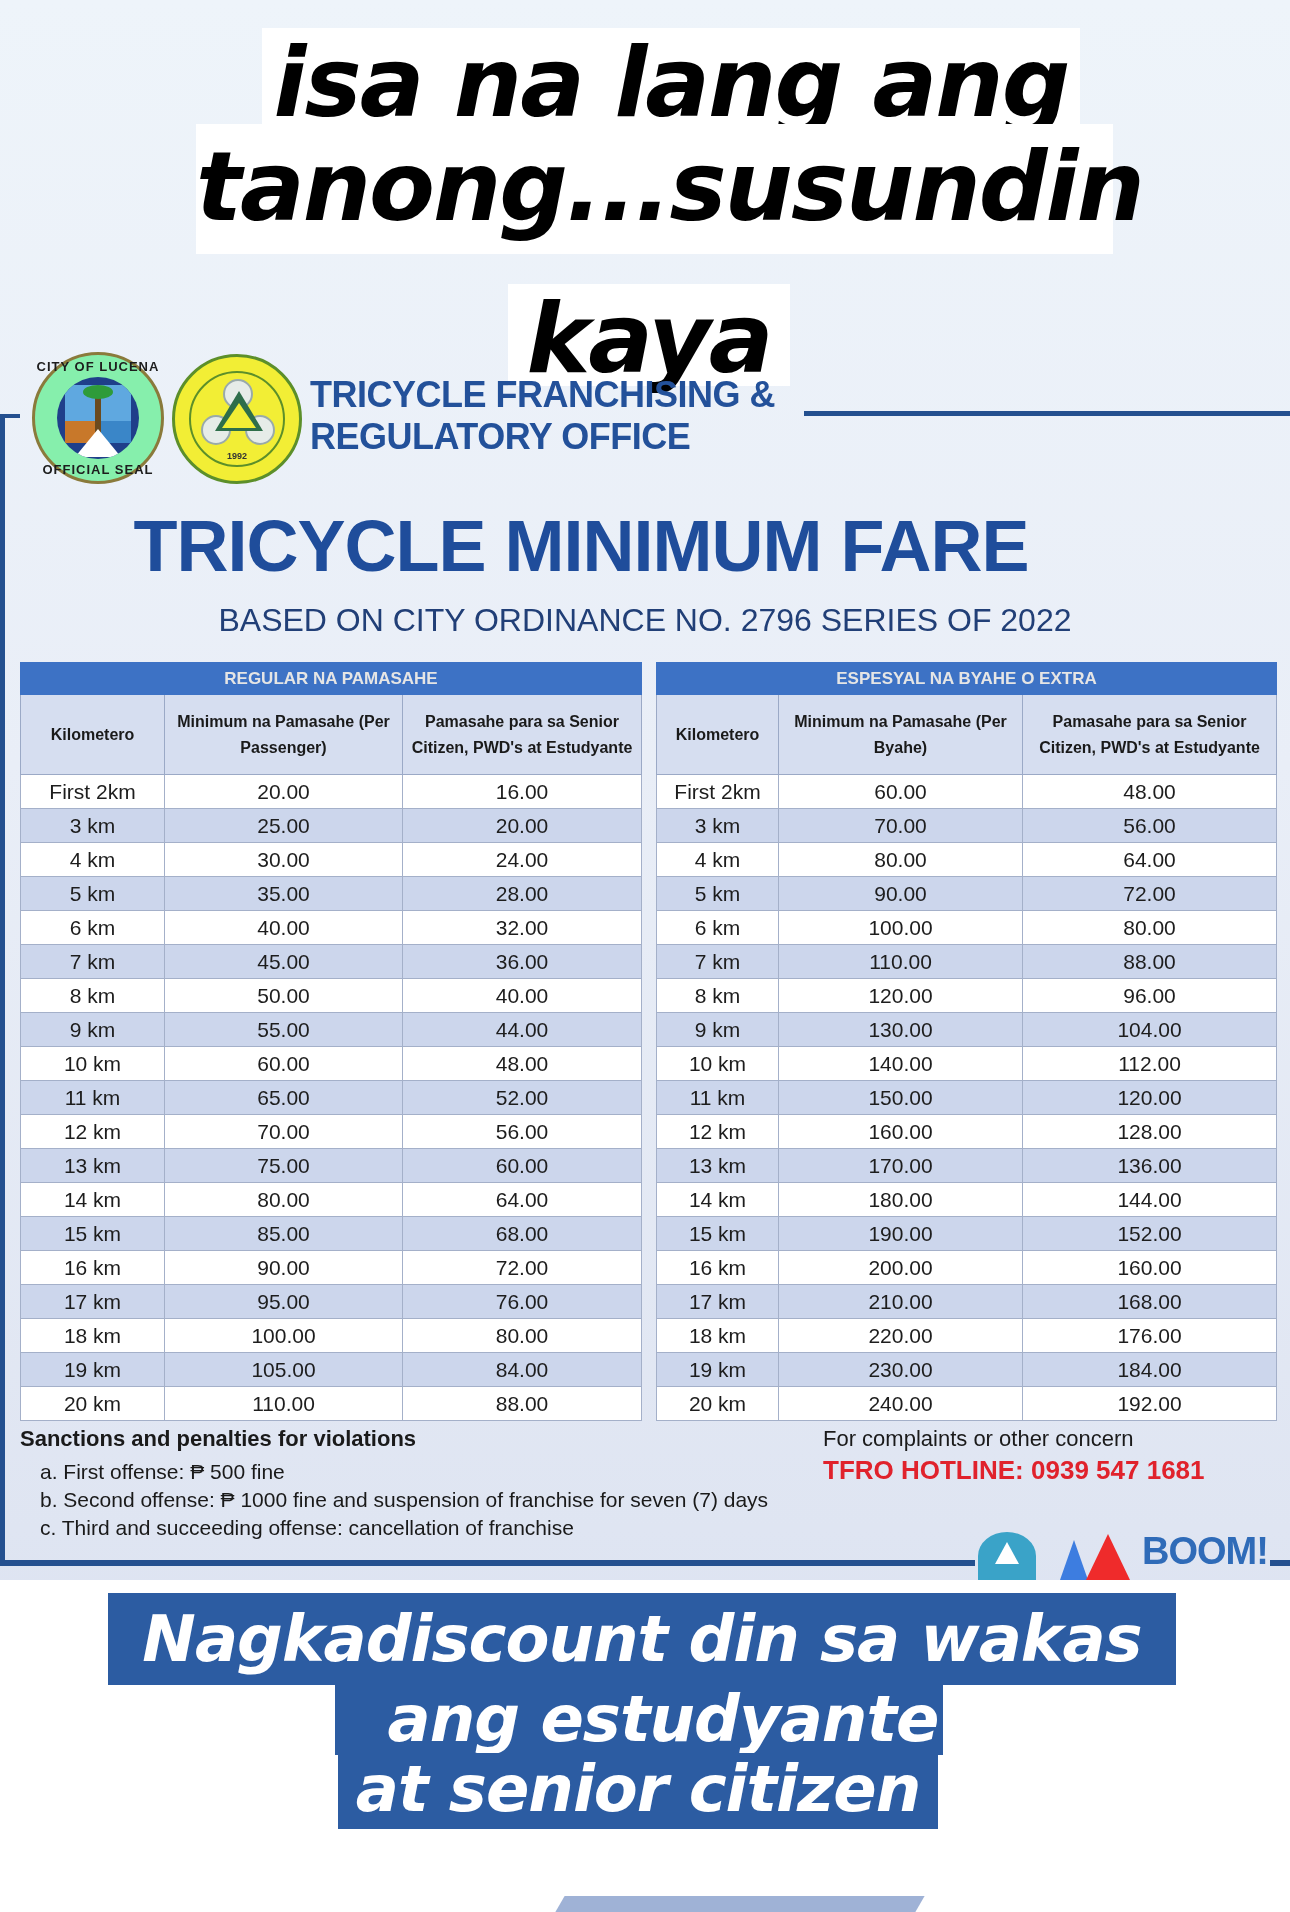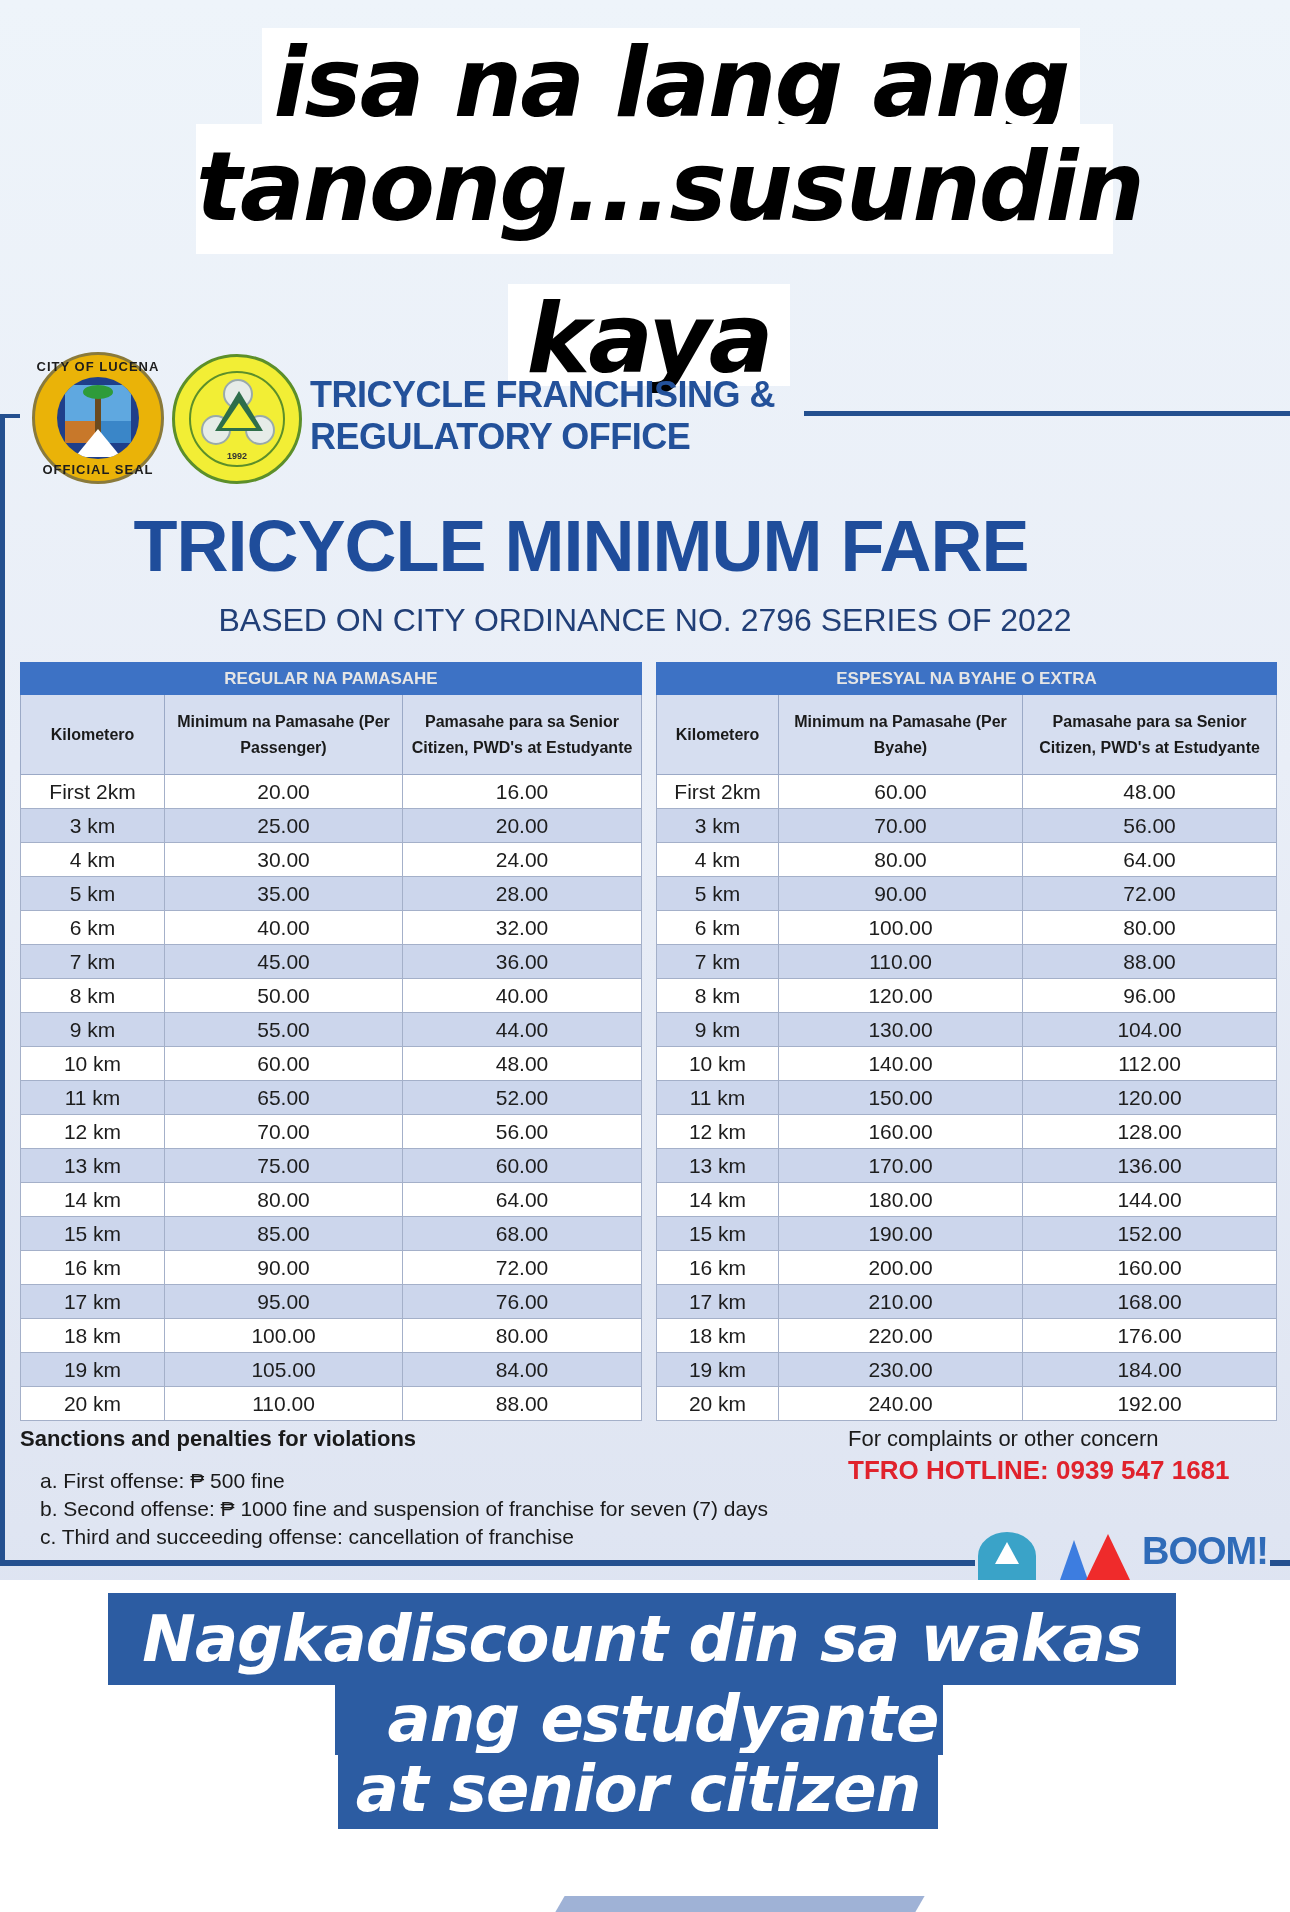--- a/index.html
+++ b/index.html
@@ -27,21 +27,21 @@
   .frame-left { position: absolute; left: 0; top: 414px; width: 5px; height: 1150px; background: #24508f; }
   .frame-top-left { position: absolute; left: 0; top: 414px; width: 20px; height: 4px; background: #24508f; }
   .frame-top-right { position: absolute; left: 804px; top: 411px; width: 486px; height: 5px; background: #24508f; }
   .frame-bottom { position: absolute; left: 0; top: 1560px; width: 975px; height: 6px; background: #24508f; }
   .frame-bottom-r { position: absolute; left: 1270px; top: 1560px; width: 20px; height: 6px; background: #24508f; }
 
   
   .seal {
     position: absolute; border-radius: 50%;
   }
-  .seal-city { left: 32px; top: 352px; width: 132px; height: 132px; background: #eab308; border: 3px solid #8a7a3b; }
+  .seal-city { left: 32px; top: 352px; width: 132px; height: 132px; background: #86efac; border: 3px solid #8a7a3b; }
   .seal-city .inner { position: absolute; left: 22px; top: 22px; width: 82px; height: 82px; border-radius: 50%; background: #1f3f8a; overflow: hidden; }
   .seal-city .sky { position: absolute; left: 8px; top: 8px; width: 66px; height: 36px; background: #5fa8e0; }
   .seal-city .land { position: absolute; left: 8px; top: 44px; width: 33px; height: 22px; background: #c8782a; }
   .seal-city .sea { position: absolute; left: 41px; top: 44px; width: 33px; height: 22px; background: #3a86c8; }
   .seal-city .tree { position: absolute; left: 38px; top: 14px; width: 6px; height: 50px; background: #6b4a1e; }
   .seal-city .leaves { position: absolute; left: 26px; top: 8px; width: 30px; height: 14px; background: #2e9b3a; border-radius: 50%; }
   .seal-city .mount { position: absolute; left: 18px; top: 52px; width: 0; height: 0; border-left: 23px solid transparent; border-right: 23px solid transparent; border-bottom: 28px solid #fff; }
   .seal-txt { position: absolute; font-weight: bold; color: #1d1d1d; font-size: 13px; letter-spacing: 1px; width: 100%; text-align: center; }
   .seal-city .t1 { top: 4px; }
   .seal-city .t2 { bottom: 4px; }
@@ -92,24 +92,24 @@
   }
   .fare-table td {
     height: 34px; font-size: 21px; text-align: center; color: #1d1d1d;
     border: 1px solid #a4b0c9;
   }
   .fare-table tr:nth-child(odd) td { background: #ffffff; }
   .fare-table tr:nth-child(even) td { background: #ccd6ec; }
 
   
   .sanctions { position: absolute; left: 20px; top: 1424px; color: #1a1a1a; }
-  .sanctions h3 { font-size: 22px; font-weight: bold; line-height: 30px; margin-bottom: 13px; }
+  .sanctions h3 { font-size: 22px; font-weight: bold; line-height: 30px; margin-bottom: 4px; }
   .sanctions li { list-style: none; font-size: 21px; line-height: 28px; padding-left: 20px; }
 
-  .complaints { position: absolute; left: 848px; top: 1424px; width: 430px; text-align: left; }
+  .complaints { position: absolute; left: 823px; top: 1424px; width: 430px; text-align: left; }
   .complaints .lbl { font-size: 22px; color: #1a1a1a; line-height: 30px; }
   .complaints .hot { font-size: 26px; font-weight: bold; color: #e0222c; line-height: 32px; white-space: nowrap; }
   .complaints .hot2 { font-size: 30px; font-weight: bold; color: #e0222c; line-height: 34px; text-align: right; padding-right: 10px; }
 
   .logo-emblem { position: absolute; left: 978px; top: 1532px; width: 58px; height: 48px; border-radius: 50% 50% 0 0; background: #3aa3c8; overflow: hidden; }
   .logo-emblem .house { position: absolute; left: 17px; top: 10px; width: 0; height: 0; border-left: 12px solid transparent; border-right: 12px solid transparent; border-bottom: 22px solid #fff; }
   .logo-boom-tri1 { position: absolute; left: 1060px; top: 1540px; width: 0; height: 0; border-left: 14px solid transparent; border-right: 14px solid transparent; border-bottom: 40px solid #3d7de0; }
   .logo-boom-tri2 { position: absolute; left: 1086px; top: 1534px; width: 0; height: 0; border-left: 22px solid transparent; border-right: 22px solid transparent; border-bottom: 46px solid #ef2b2b; }
   .logo-boom { position: absolute; left: 1142px; top: 1530px; font-family: "Liberation Sans", sans-serif; font-size: 38px; font-weight: bold; color: #2f6bb8; letter-spacing: -1px; }
 

